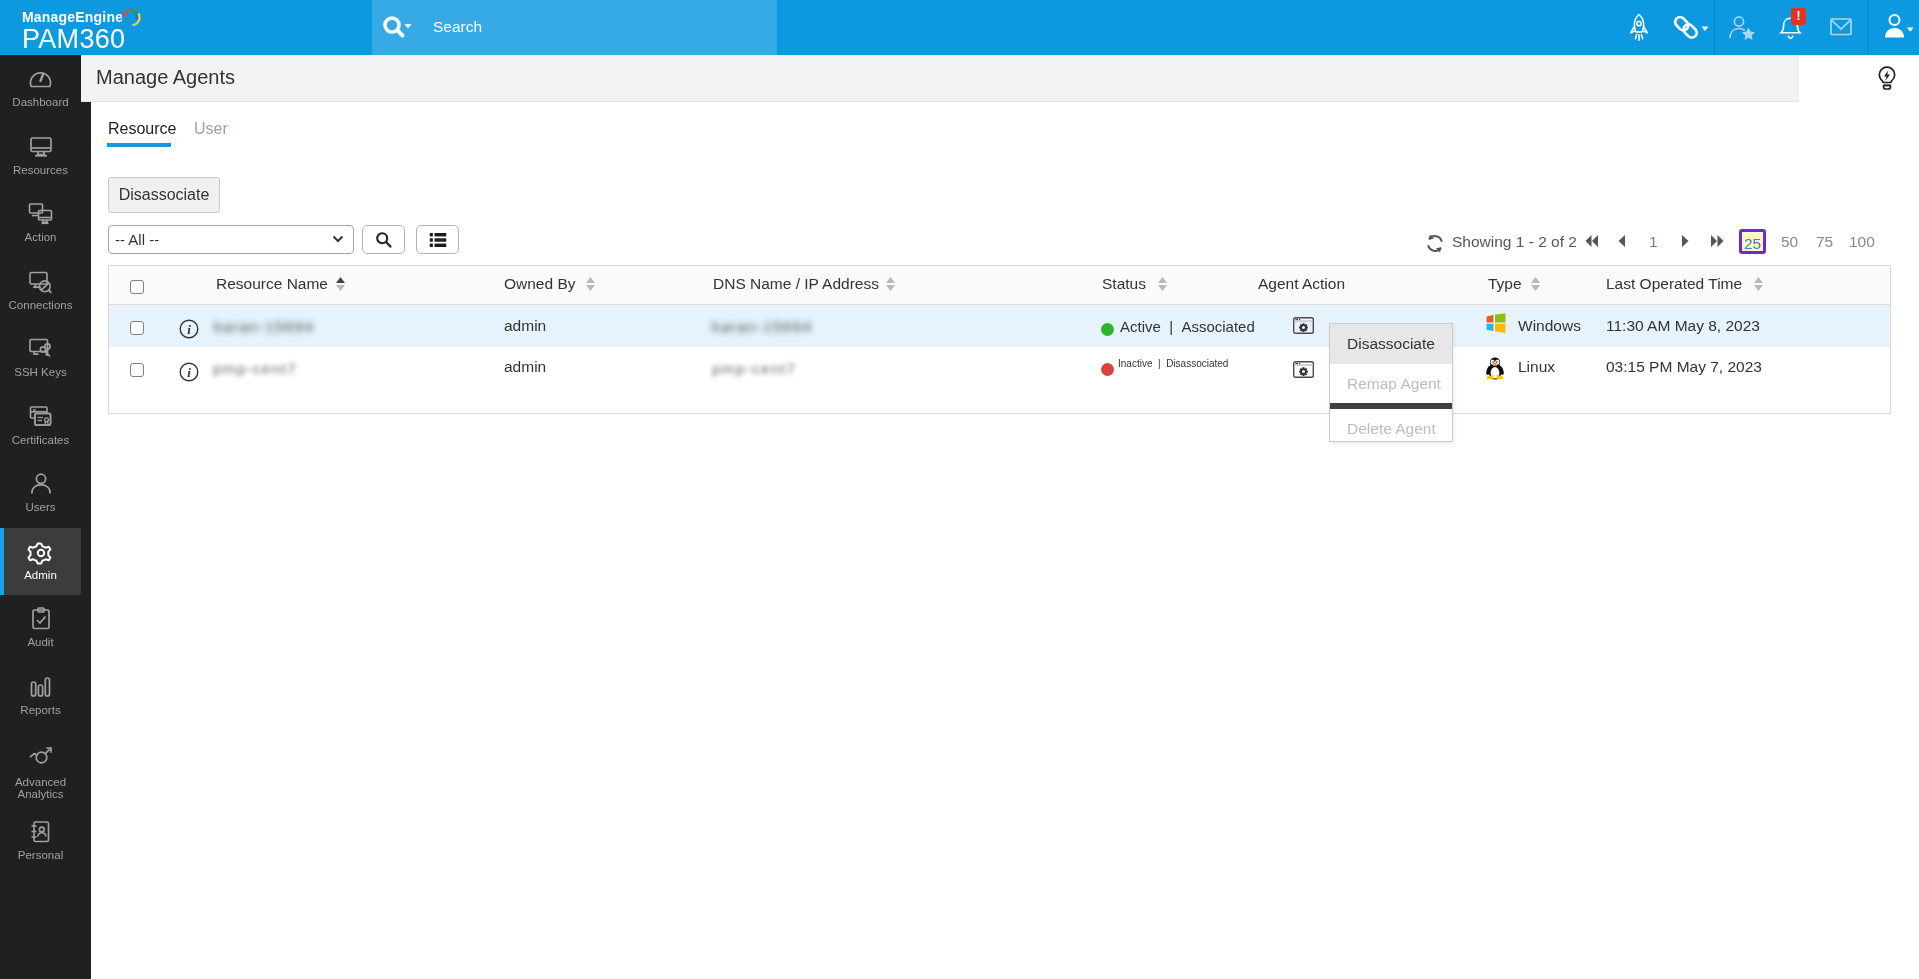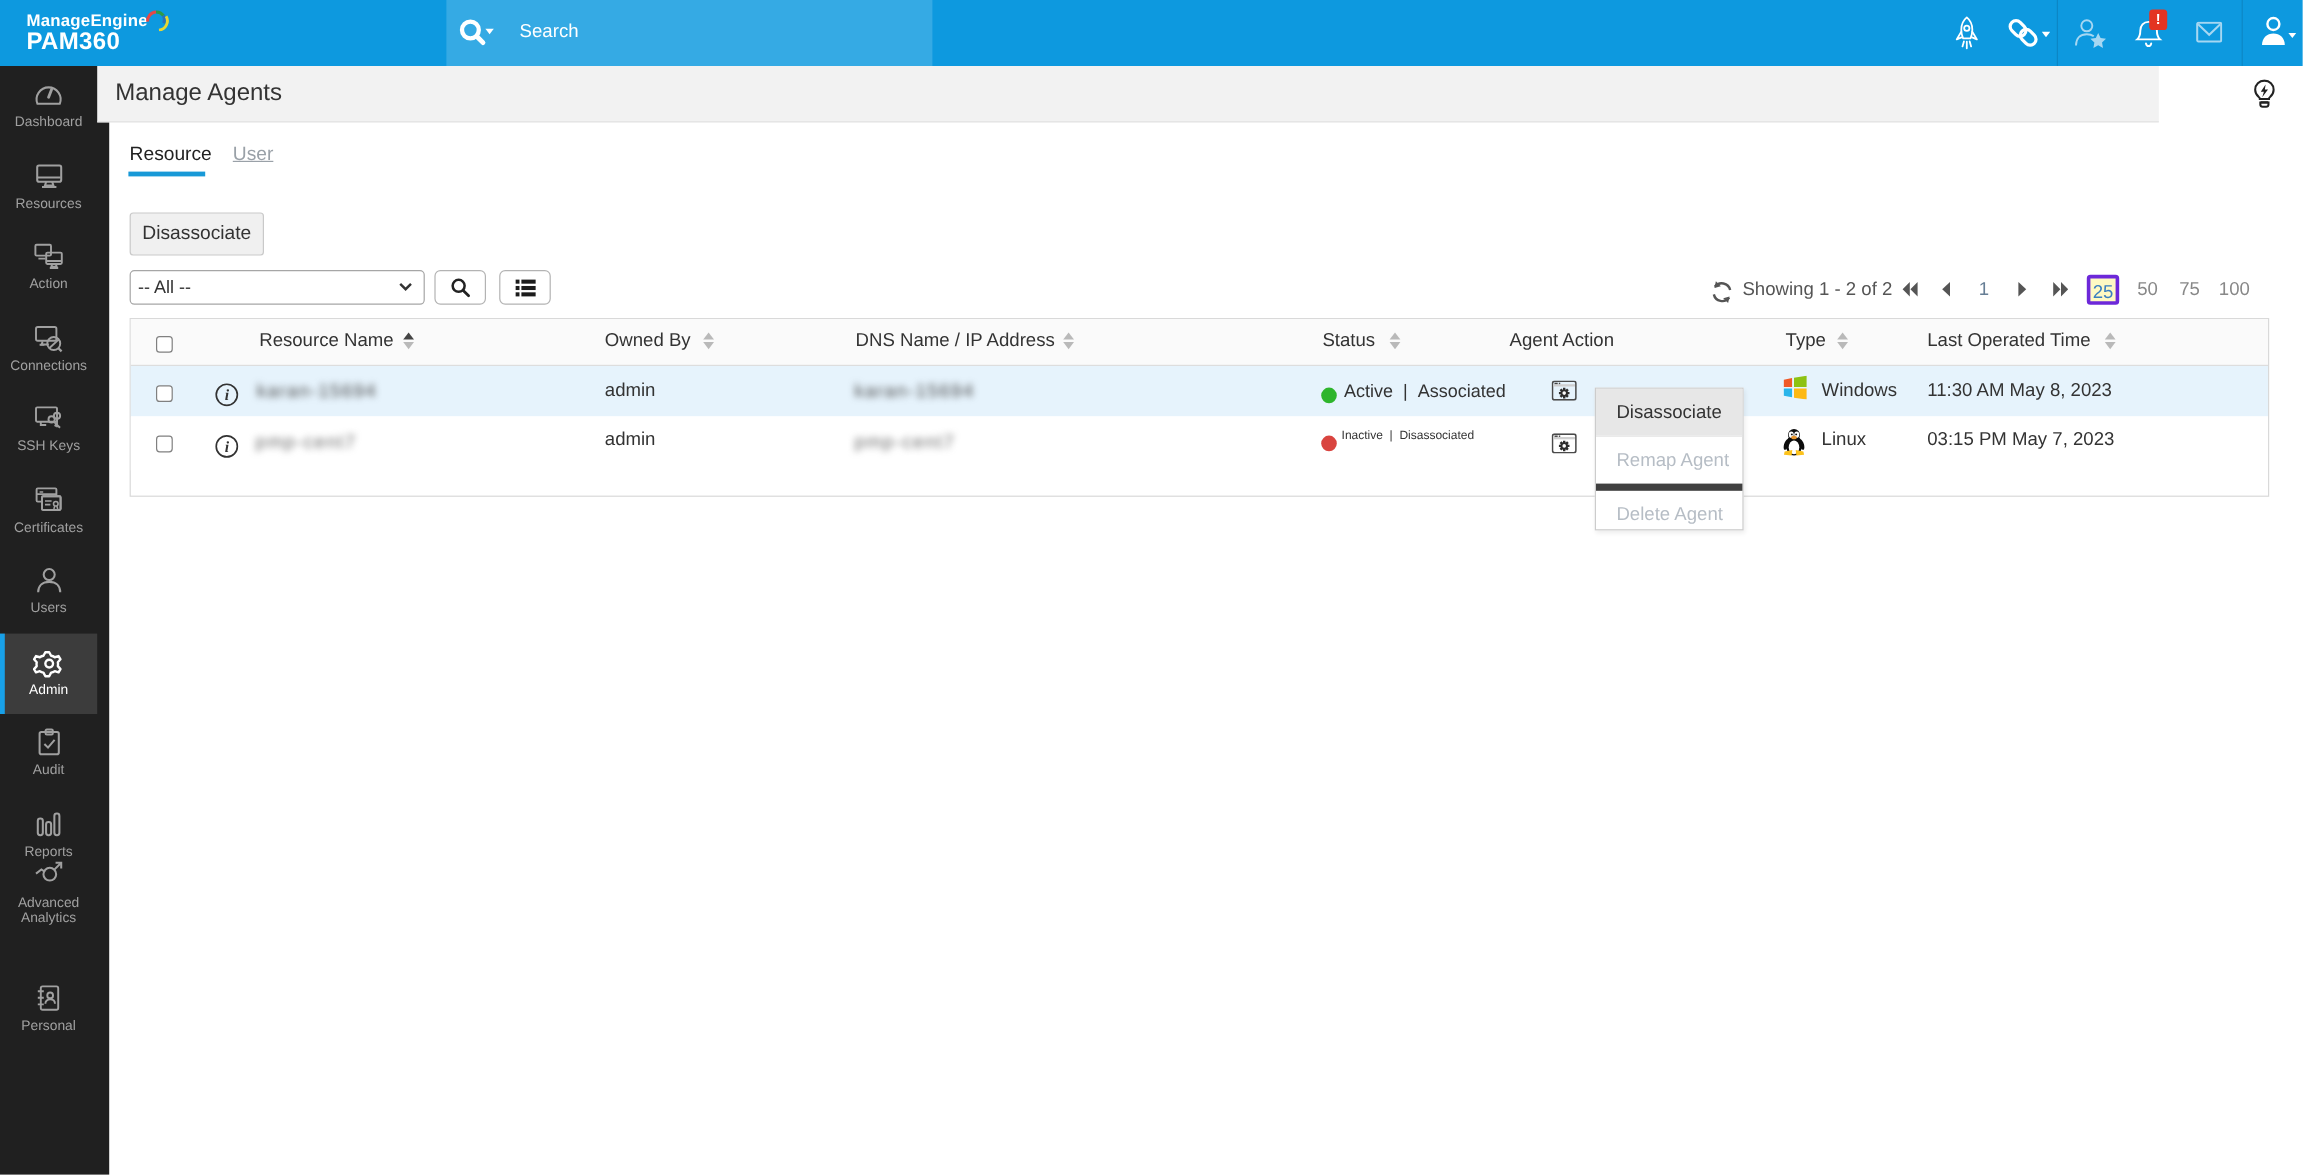--- a/index.html
+++ b/index.html
@@ -6,40 +6,40 @@
   html,body { width:1919px; height:979px; overflow:hidden; background:#fff;
     font-family:"Liberation Sans", sans-serif; }
   .abs { position:absolute; }
   #page { position:relative; width:1919px; height:979px; }
 
   
   #topbar { position:absolute; left:0; top:0; width:1919px; height:55px; background:#0d99df; }
   #searchzone { position:absolute; left:372px; top:0; width:405px; height:55px; background:rgba(255,255,255,0.17); }
   #logo { position:absolute; left:22px; top:6px; color:#fff; }
   #logo .me { font-size:14px; font-weight:bold; letter-spacing:0.2px; }
-  #logo .pam { font-size:20px; font-weight:bold; margin-top:-2px; letter-spacing:0.3px; }
+  #logo .pam { font-size:27px; font-weight:normal; margin-top:-2px; letter-spacing:0.3px; }
   .sep { position:absolute; top:0; width:1px; height:55px; background:rgba(10,80,120,0.25); }
   #searchtxt { position:absolute; left:433px; top:18px; font-size:15.5px; color:#fff; }
 
   
   #sidebar { position:absolute; left:0; top:55px; width:91px; height:924px; background:#202020; }
   .sitem { position:absolute; left:0; width:81px; height:67.5px; text-align:center; color:#a0a0a0; }
   .sitem .icon { position:absolute; left:0; right:0; top:11px; height:26px; }
   .sitem .lbl { position:absolute; left:0; right:0; top:42px; font-size:11.5px; line-height:11.5px; }
   .sitem.active { background:#3c3c3c; border-left:4px solid #18a0e8; color:#fff; }
   .sitem.active .icon { left:-4px; }
   .sitem.active .lbl { left:-4px; }
 
   
   #pagehead { position:absolute; left:81px; top:55px; width:1718px; height:47px; background:#f2f2f2; border-bottom:1px solid #e2e2e2; }
   #pagehead h1 { position:absolute; left:15px; top:11px; font-size:20px; font-weight:normal; color:#333; }
 
   
   .tab1 { position:absolute; left:108px; top:120px; font-size:16px; color:#222; }
-  .tab2 { position:absolute; left:194px; top:120px; font-size:16px; color:#9aa1a8;text-decoration:underline; }
+  .tab2 { position:absolute; left:194px; top:120px; font-size:16px; color:#9aa1a8; }
   #tabline { position:absolute; left:107px; top:143px; width:64px; height:4px; background:#1899d7; }
 
   
   #btn-dis { position:absolute; left:108px; top:177px; width:112px; height:36px; background:#f0f0f0; border:1px solid #c9c9c9; border-radius:3px; font-size:16px; color:#333; text-align:center; line-height:34px; }
   #sel { position:absolute; left:108px; top:225px; width:246px; height:29px; border:1px solid #a6a6a6; border-radius:4px; background:#fff; font-size:15px; color:#333; line-height:27px; padding-left:6px; }
   #sel svg { position:absolute; right:9px; top:9px; }
   .tbtn { position:absolute; top:225px; height:29px; width:43px; border:1px solid #b3b3b3; border-radius:5px; background:#fff; }
   #btn-q { left:362px; }
   #btn-l { left:416px; }
   .tbtn svg { position:absolute; left:50%; top:50%; transform:translate(-50%,-50%); }
@@ -252,21 +252,21 @@
     <div class="sitem" style="top:607.5px">
       <div class="icon"><svg width="25" height="26" viewBox="0 0 25 26">
             <g fill="none" stroke="#a0a0a0" stroke-width="1.7">
               <rect x="3.5" y="8" width="4.2" height="14" rx="2"></rect>
               <rect x="10.4" y="11" width="4.2" height="11" rx="2"></rect>
               <rect x="17.3" y="4" width="4.2" height="18" rx="2"></rect>
             </g>
           </svg></div>
       <div class="lbl">Reports</div>
     </div>
-    <div class="sitem" style="top:646px;height:78px">
+    <div class="sitem" style="top:675px;height:78px">
       <div class="icon" style="top:13px"><svg width="27" height="26" viewBox="0 0 27 26">
             <g fill="none" stroke="#a0a0a0" stroke-width="1.7">
               <polyline points="3,14 7.5,10.5 10.5,12.5"></polyline>
               <circle cx="14.5" cy="14.5" r="5.3"></circle>
               <line x1="18.3" y1="10.7" x2="24" y2="5"></line>
               <polyline points="19.3,5 24,5 24,9.7"></polyline>
             </g>
           </svg></div>
       <div class="lbl" style="top:47px">Advanced<br>Analytics</div>
     </div>

